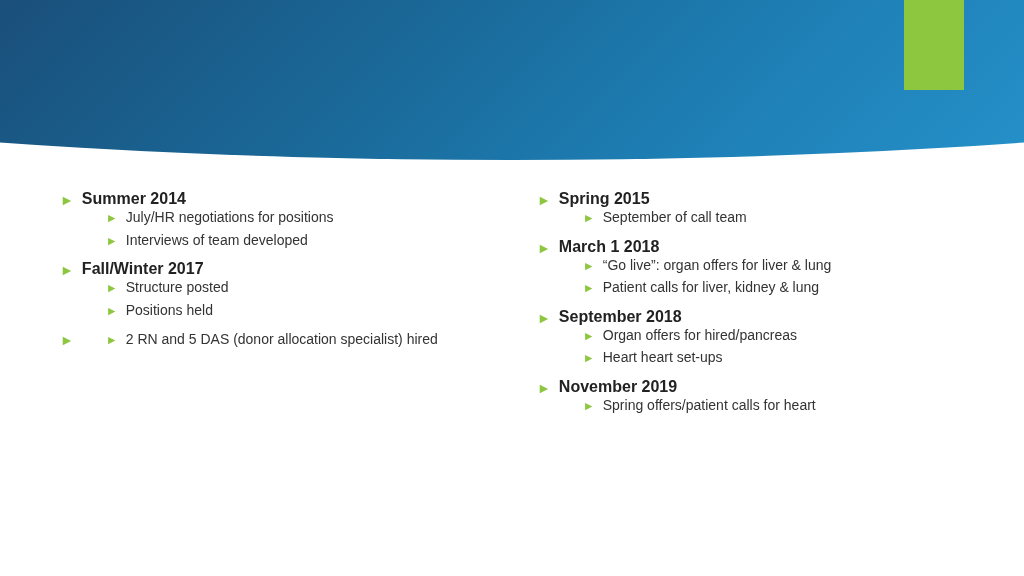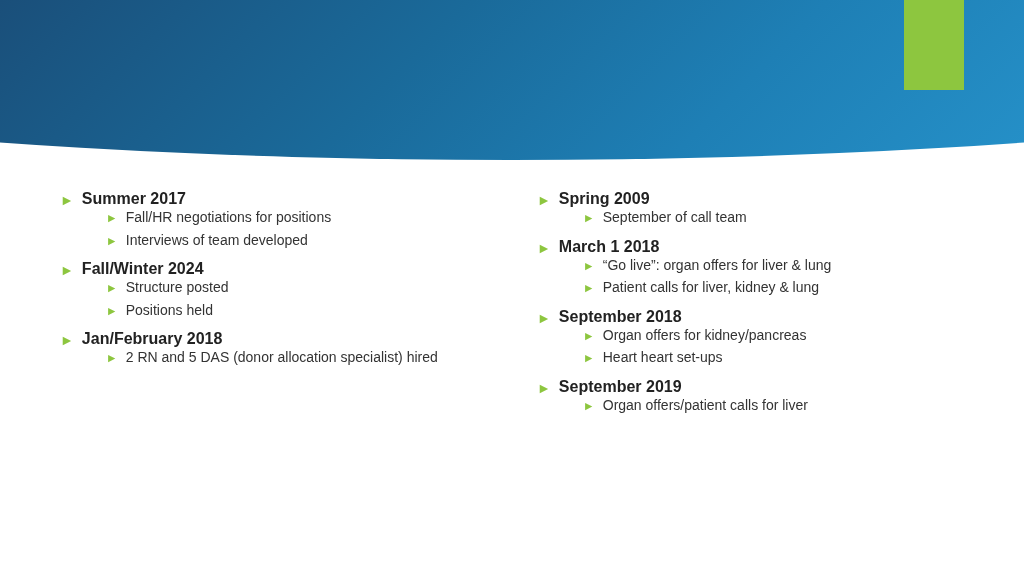--- a/index.html
+++ b/index.html
@@ -113,61 +113,61 @@
 <div class="header">
   <h1 class="header-title"></h1>
 </div>
 
 <div class="content">
 
   <div class="column">
     <ul class="timeline-list" id="left-list">
         <li>
           <span class="arrow">►</span>
-          <div class="item-text"><span>Summer 2017</span><ul class="sub-list">
-              <li>
-                <span class="arrow">►</span>
-                <span class="item-text">Fall/HR negotiations for positions</span>
+          <div class="item-text"><span>Summer 2014</span><ul class="sub-list">
+              <li>
+                <span class="arrow">►</span>
+                <span class="item-text">July/HR negotiations for positions</span>
               </li>
               <li>
                 <span class="arrow">►</span>
                 <span class="item-text">Interviews of team developed</span>
               </li>
             </ul></div>
         </li>
         <li>
           <span class="arrow">►</span>
-          <div class="item-text"><span>Fall/Winter 2024</span><ul class="sub-list">
+          <div class="item-text"><span>Fall/Winter 2017</span><ul class="sub-list">
               <li>
                 <span class="arrow">►</span>
                 <span class="item-text">Structure posted</span>
               </li>
               <li>
                 <span class="arrow">►</span>
                 <span class="item-text">Positions held</span>
               </li>
             </ul></div>
         </li>
         <li>
           <span class="arrow">►</span>
-          <div class="item-text"><span>Jan/February 2018</span><ul class="sub-list">
+          <div class="item-text"><ul class="sub-list">
               <li>
                 <span class="arrow">►</span>
                 <span class="item-text">2 RN and 5 DAS (donor allocation specialist) hired</span>
               </li>
             </ul></div>
         </li>
       </ul>
   </div>
 
   <div class="column">
     <ul class="timeline-list" id="right-list">
         <li>
           <span class="arrow">►</span>
-          <div class="item-text"><span>Spring 2009</span><ul class="sub-list">
+          <div class="item-text"><span>Spring 2015</span><ul class="sub-list">
               <li>
                 <span class="arrow">►</span>
                 <span class="item-text">September of call team</span>
               </li>
             </ul></div>
         </li>
         <li>
           <span class="arrow">►</span>
           <div class="item-text"><span>March 1 2018</span><ul class="sub-list">
               <li>
@@ -178,32 +178,32 @@
                 <span class="arrow">►</span>
                 <span class="item-text">Patient calls for liver, kidney &amp; lung</span>
               </li>
             </ul></div>
         </li>
         <li>
           <span class="arrow">►</span>
           <div class="item-text"><span>September 2018</span><ul class="sub-list">
               <li>
                 <span class="arrow">►</span>
-                <span class="item-text">Organ offers for kidney/pancreas</span>
+                <span class="item-text">Organ offers for hired/pancreas</span>
               </li>
               <li>
                 <span class="arrow">►</span>
                 <span class="item-text">Heart heart set-ups</span>
               </li>
             </ul></div>
         </li>
         <li>
           <span class="arrow">►</span>
-          <div class="item-text"><span>September 2019</span><ul class="sub-list">
-              <li>
-                <span class="arrow">►</span>
-                <span class="item-text">Organ offers/patient calls for liver</span>
+          <div class="item-text"><span>November 2019</span><ul class="sub-list">
+              <li>
+                <span class="arrow">►</span>
+                <span class="item-text">Spring offers/patient calls for heart</span>
               </li>
             </ul></div>
         </li>
       </ul>
   </div>
 </div>
 
 </body></html>

